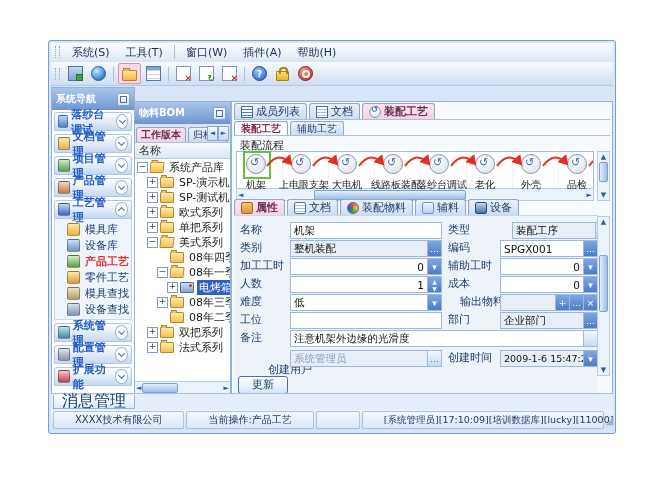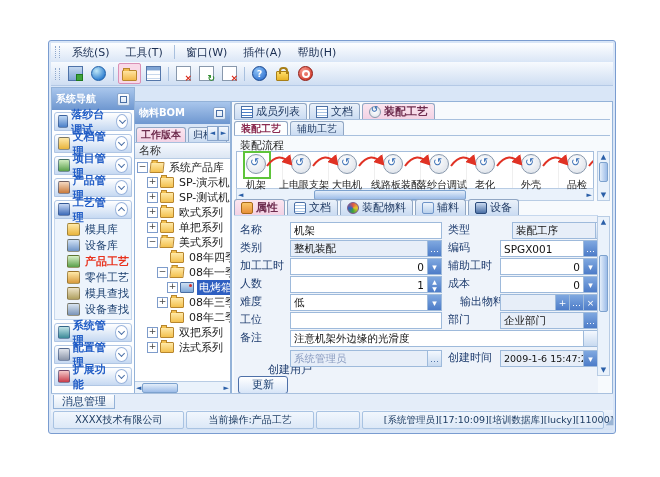--- a/index.html
+++ b/index.html
@@ -139,21 +139,21 @@
   .ffield .num{text-align:right;}
   .fbtn{flex:none;width:13px;height:15px;display:flex;align-items:center;justify-content:center;font-size:9px;color:#fff;background:linear-gradient(#7FA8E0,#4D7CC8);border-left:1px solid #9EBADB;}
   .fbtn.lite{background:linear-gradient(#F4F8FE,#C8DAF0);color:#4A6FA5;}
   .fbtn.dd::before{content:"▾";} .fbtn.el::before{content:"…";} .fbtn.pl::before{content:"+";} .fbtn.xx::before{content:"×";}
   .fbtn.sp{flex-direction:column;font-size:6px;line-height:7px;}
   .fbtn.sp::before{content:"▲";} .fbtn.sp::after{content:"▼";}
   .updbtn{position:absolute;left:6px;top:274px;width:48px;height:16px;background:linear-gradient(#FFFFFF,#D7E5F7);border:1px solid #4E70A8;border-radius:3px;color:#1A3E6E;text-align:center;line-height:15px;}
 
   
   .bstrip{position:absolute;left:2px;top:352px;right:2px;height:16px;background:#E4EDF9;border-top:1px solid #A8C0DE;display:flex;align-items:center;}
-  .btab{height:13px;margin-left:2px;padding:0 8px;background:linear-gradient(#FDFEFF,#E0EAF6);border:1px solid #93B2D8;border-top:none;color:#1A3E6E;display:flex;align-items:center;font-size:11px;}
+  .btab{height:13px;margin-left:2px;padding:0 8px;background:linear-gradient(#FDFEFF,#E0EAF6);border:1px solid #93B2D8;border-top:none;color:#1A3E6E;display:flex;align-items:center;font-size:16px;}
   .statusbar{position:absolute;left:2px;top:369px;right:2px;height:20px;background:linear-gradient(#EEF4FC,#D3E1F4);display:flex;align-items:center;gap:2px;padding:0 2px;}
   .seg{height:16px;border:1px solid #A9C3E2;border-radius:2px;background:linear-gradient(#F2F7FD,#DCE8F7);display:flex;align-items:center;padding:0 21px;font-size:10px;color:#17375E;white-space:nowrap;}
   .styleico{width:10px;height:10px;margin-right:3px;background:conic-gradient(#E03A2F 0 25%,#3FA33A 0 50%,#2F62C8 0 75%,#E8C62A 0);border:1px solid #888;}
   .caret{margin-left:3px;font-size:8px;color:#2A4A7A;}
   .caret::before{content:"▾";}
   .gripd{margin-left:auto;color:#9AB4D4;font-size:10px;margin-right:1px;}
   .gripd::before{content:"◢";}
 </style>
 </head>
 <body>

